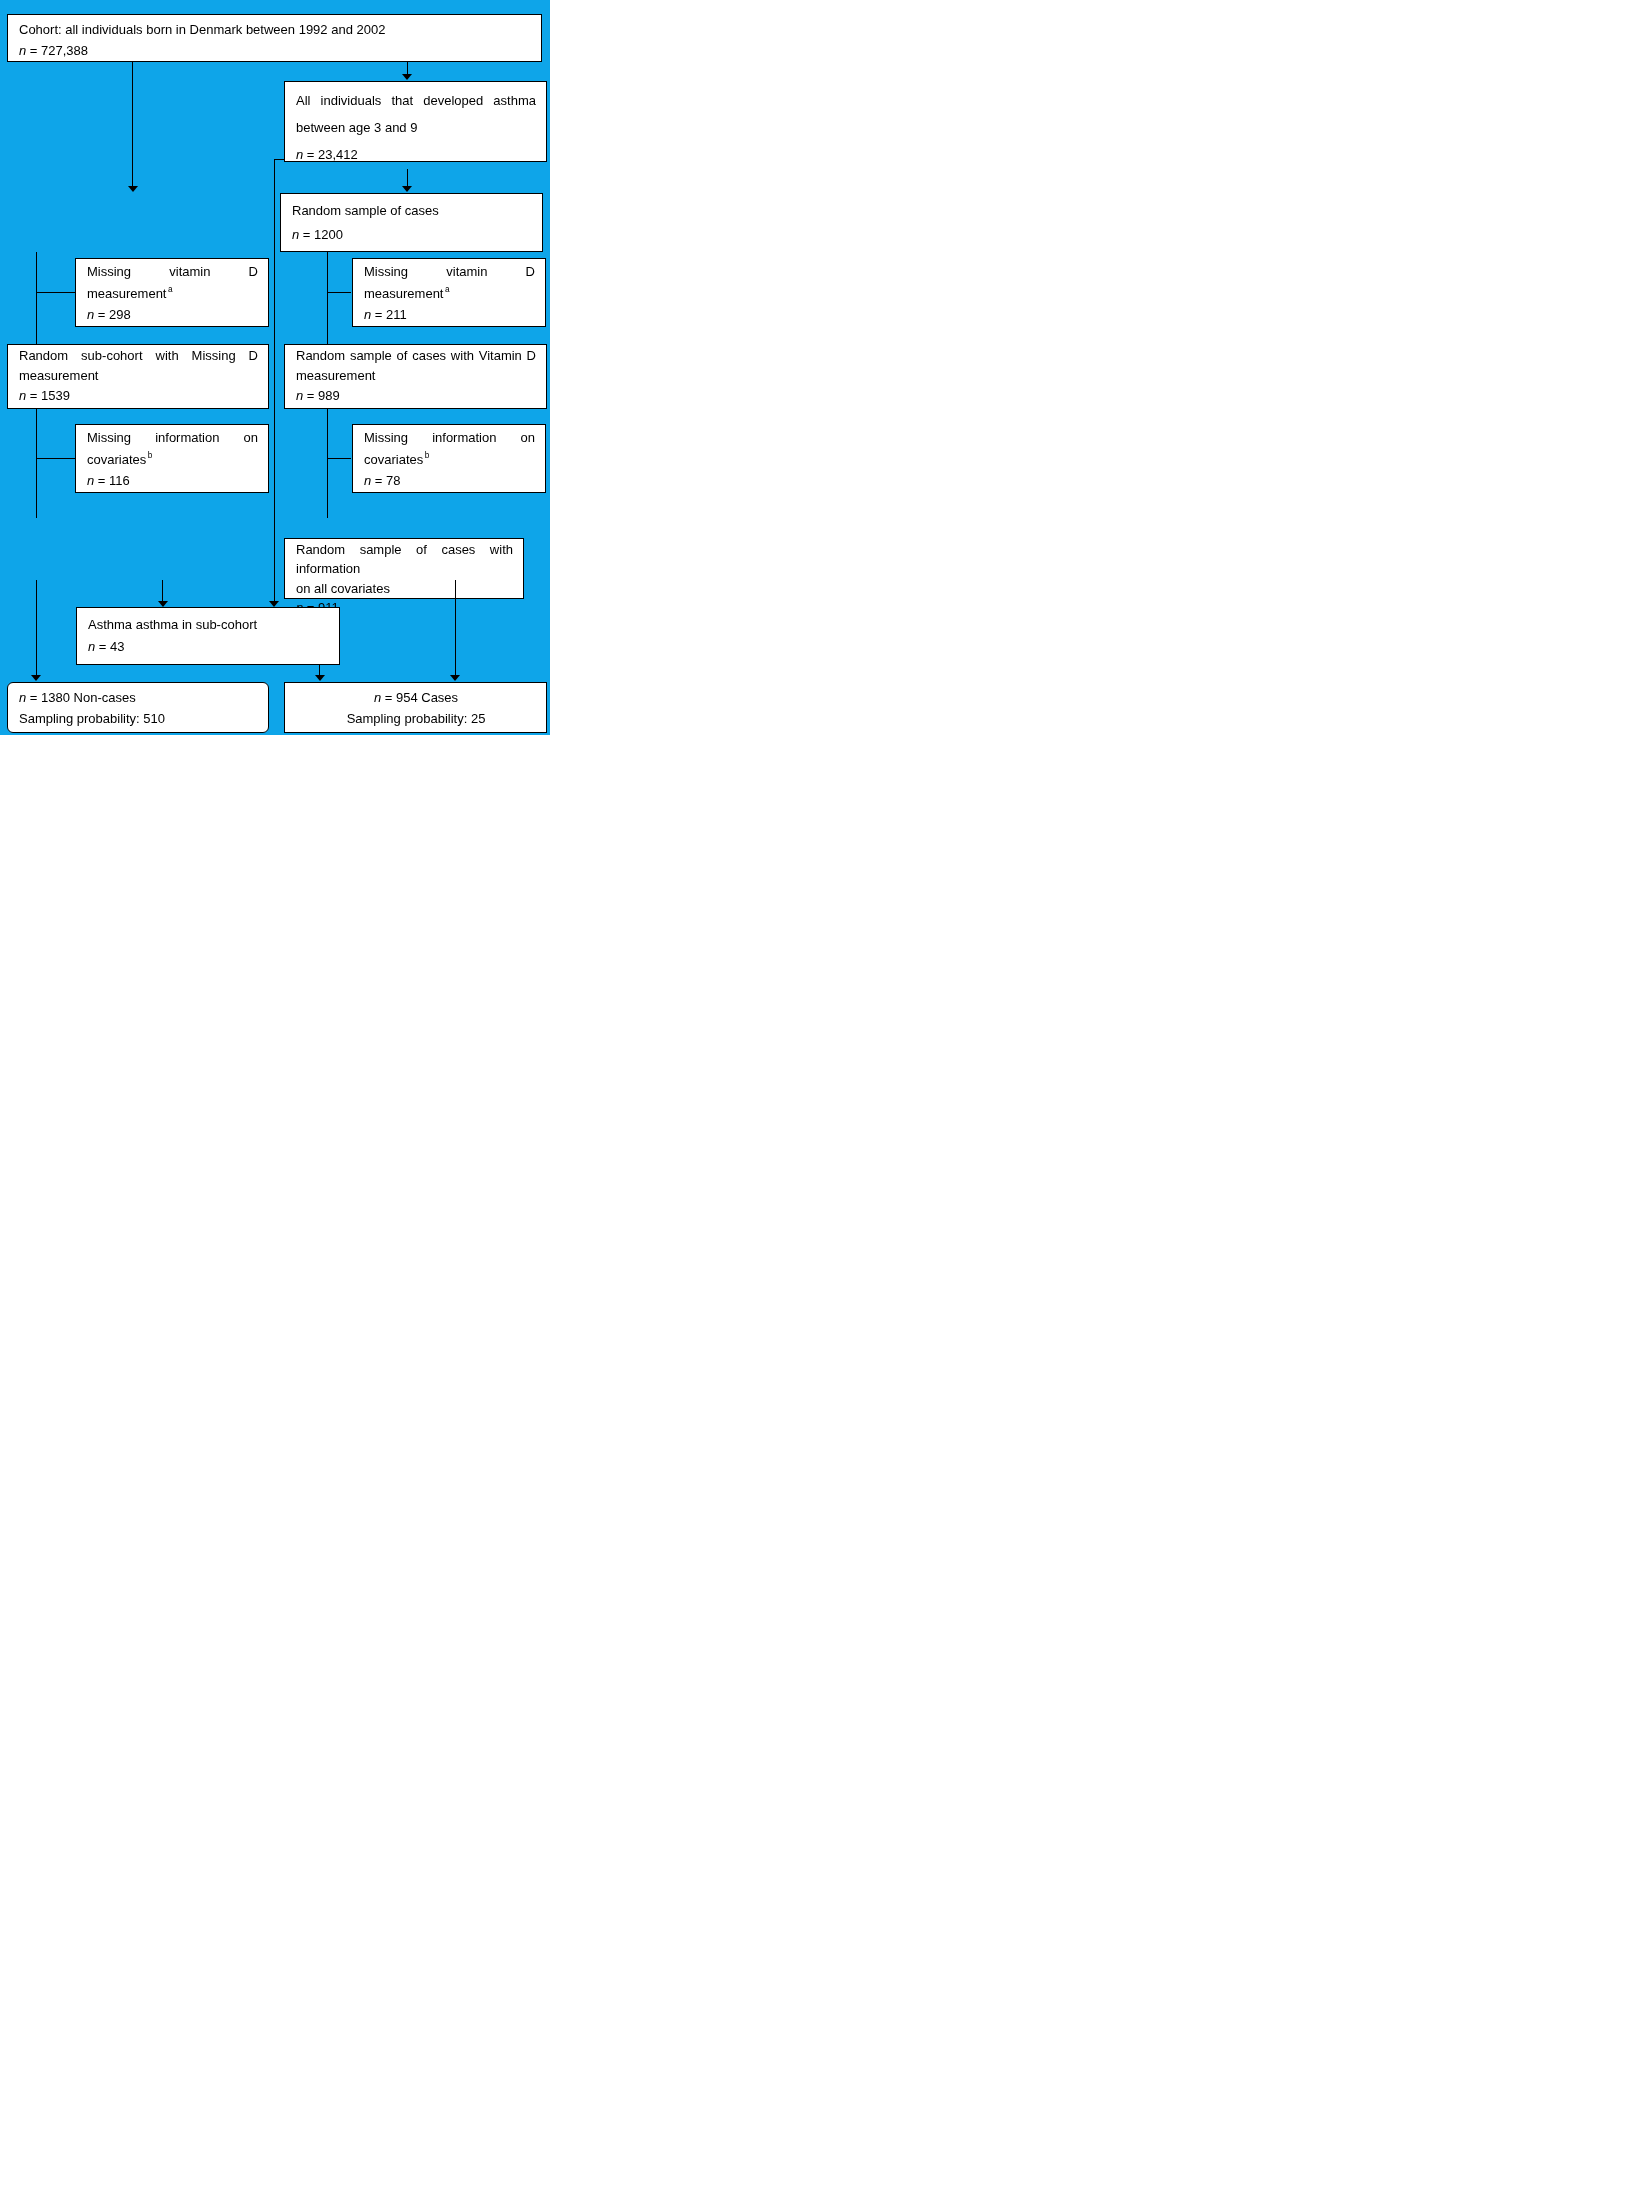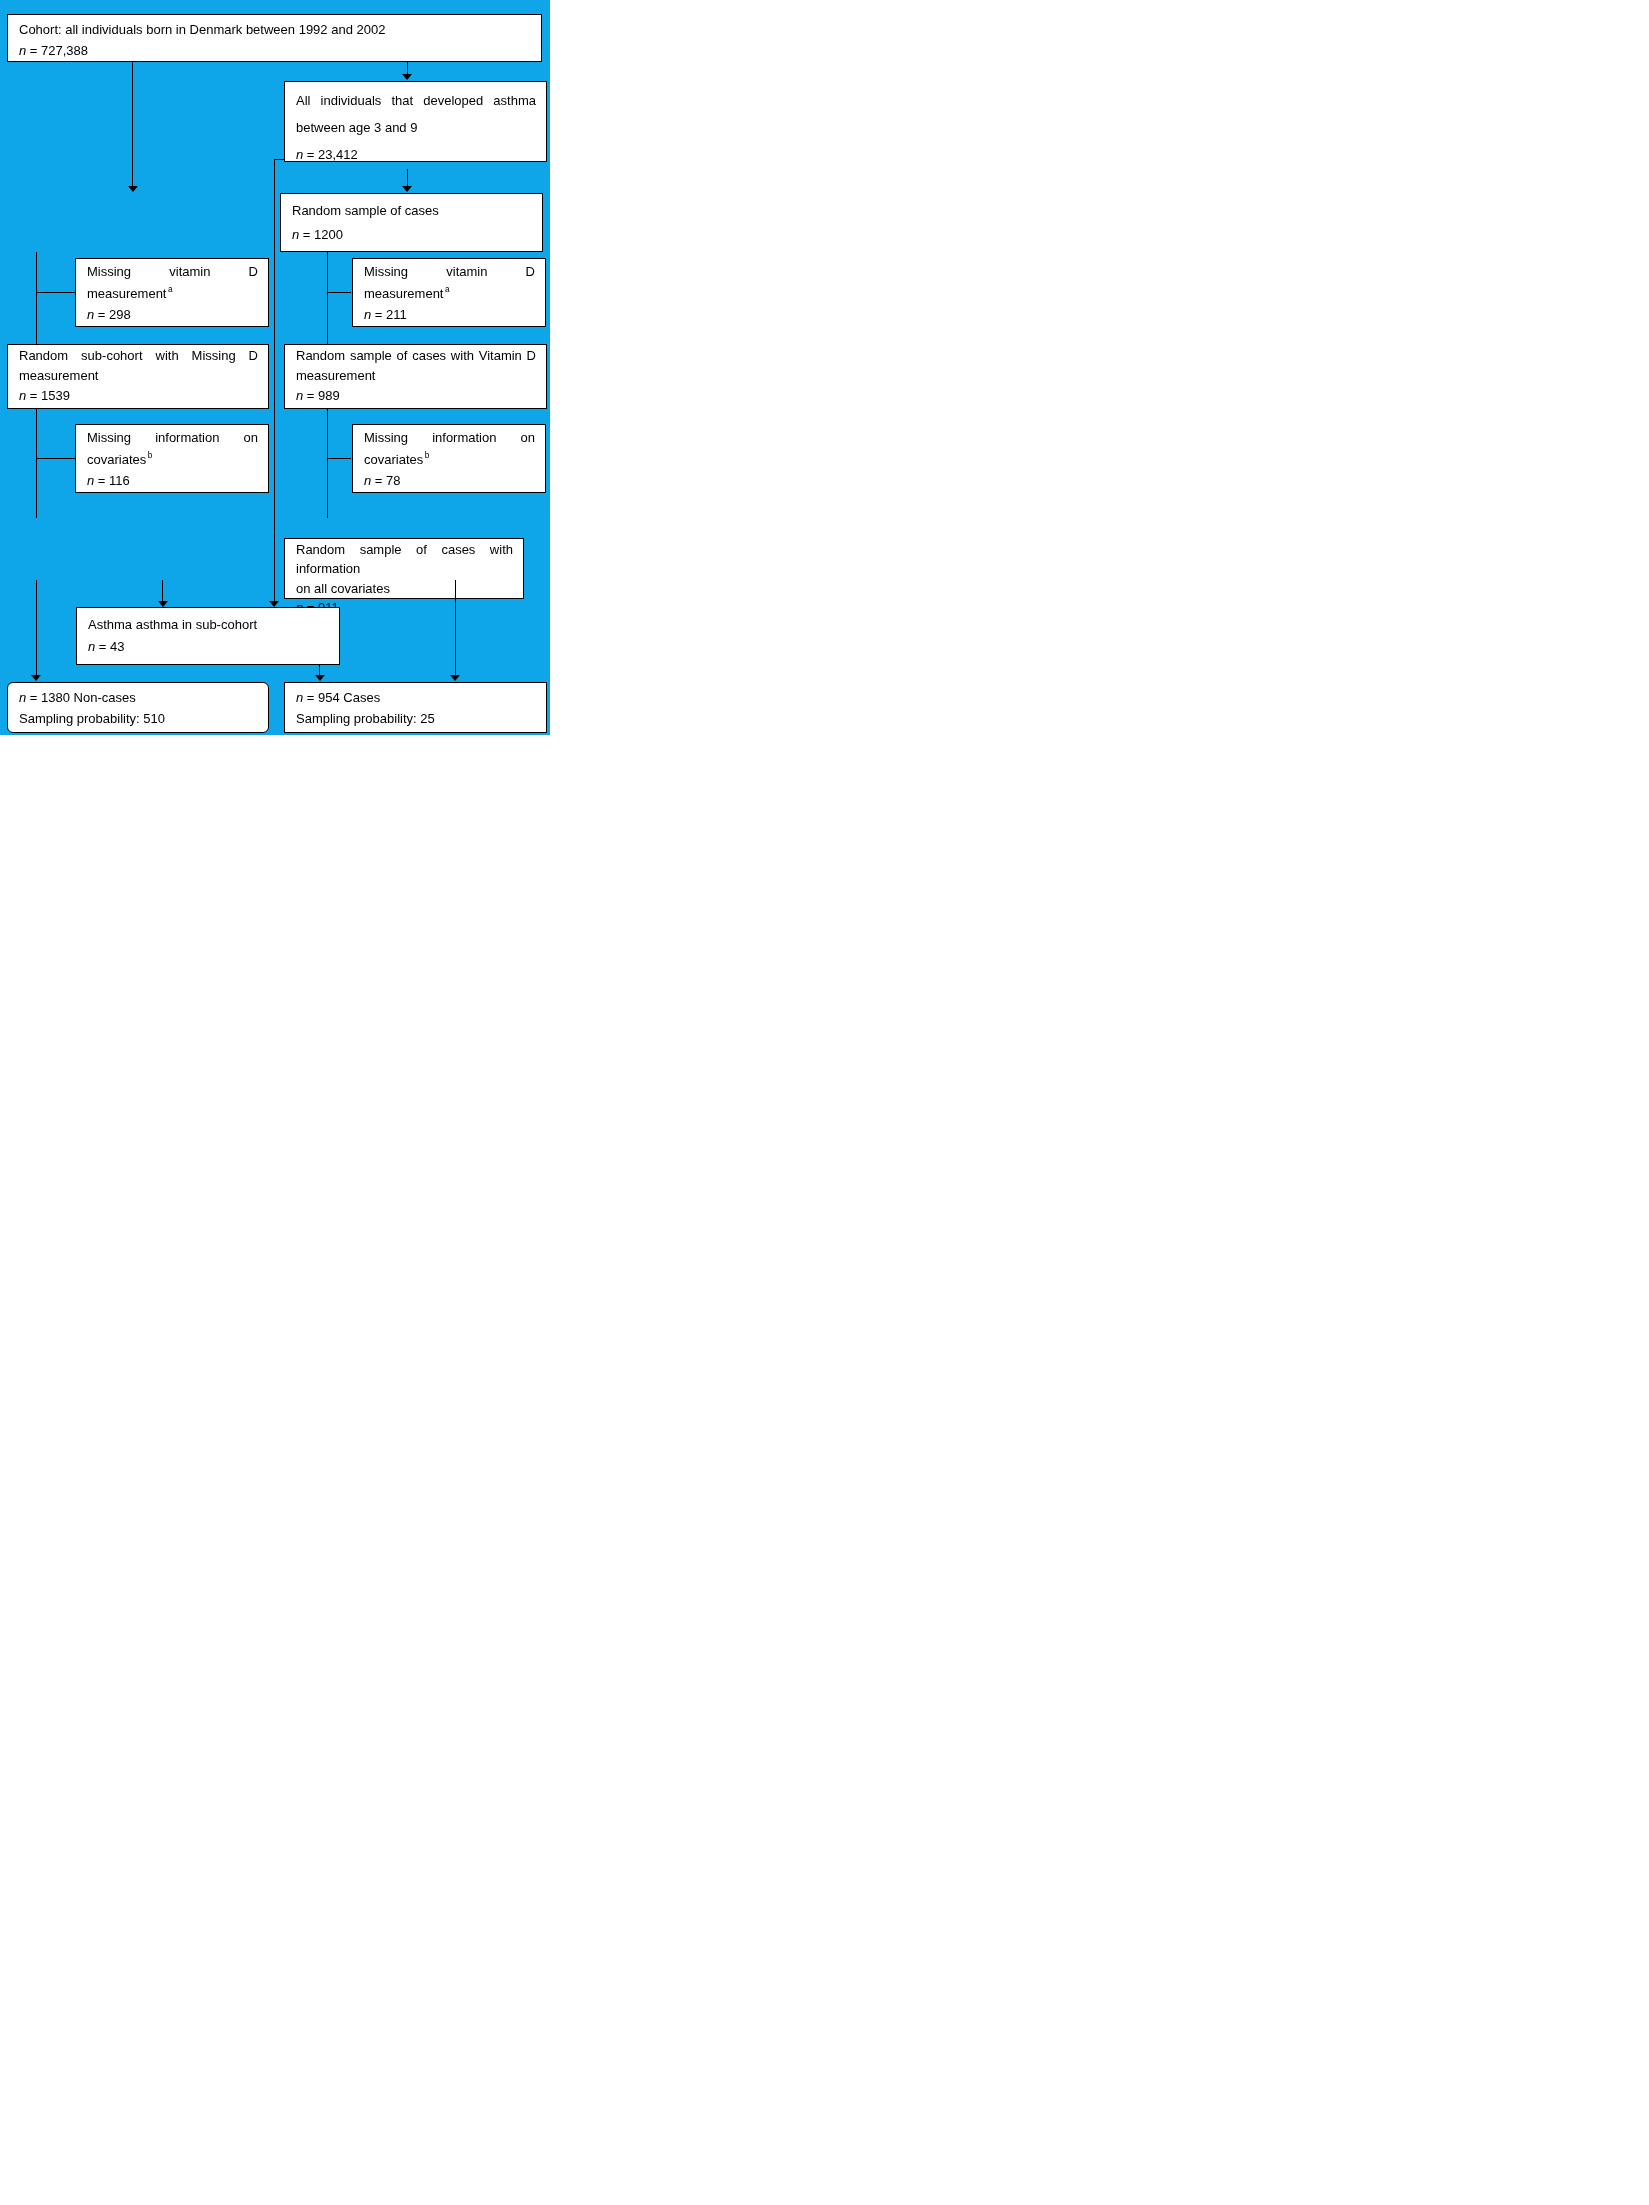--- a/index.html
+++ b/index.html
@@ -22,21 +22,21 @@
   #b-miss-vitd-l{left:75px;top:258px;width:194px;height:69px;padding-top:1.8px;line-height:21.7px;}
   #b-miss-vitd-r{left:352px;top:258px;width:194px;height:69px;padding-top:1.8px;line-height:21.7px;}
   #b-sub-vitd{left:7px;top:344px;width:262px;height:65px;padding-top:0.9px;line-height:20px;}
   #b-cases-vitd{left:284px;top:344px;width:263px;height:65px;padding-top:0.9px;line-height:20px;}
   #b-miss-cov-l{left:75px;top:424px;width:194px;height:69px;padding-top:1.8px;line-height:21.7px;}
   #b-miss-cov-r{left:352px;top:424px;width:194px;height:69px;padding-top:1.8px;line-height:21.7px;}
   #b-sub-cov{left:7px;top:518px;width:262px;height:61px;padding-top:0.9px;line-height:19.4px;}
   #b-cases-cov{left:284px;top:518px;width:240px;height:61px;padding-top:0.9px;line-height:19.4px;margin-top:20px;}
   #b-asthma-sub{left:76px;top:607px;width:264px;height:58px;padding-top:5.5px;line-height:22px;border-width:1.4px;}
   #b-noncases{left:7px;top:682px;width:262px;height:51px;padding-top:4px;line-height:21px;border-width:1.4px;border-radius:6px;}
-  #b-cases-final{left:284px;top:682px;width:263px;height:51px;padding-top:3.7px;line-height:21px;border-width:1.4px;}
+  #b-cases-final{left:284px;top:682px;width:263px;height:51px;padding-top:3.7px;line-height:21px;border-width:1.4px;text-align:center;}
 </style>
 </head>
 <body>
 
 <div id="page">
 
   <div class="box" id="b-cohort">
     <div class="bline">Cohort: all individuals born in Denmark between 1992 and 2002</div>
     <div class="bline"><span class="nvar">n</span><span> = 727,388</span></div>
   </div>

